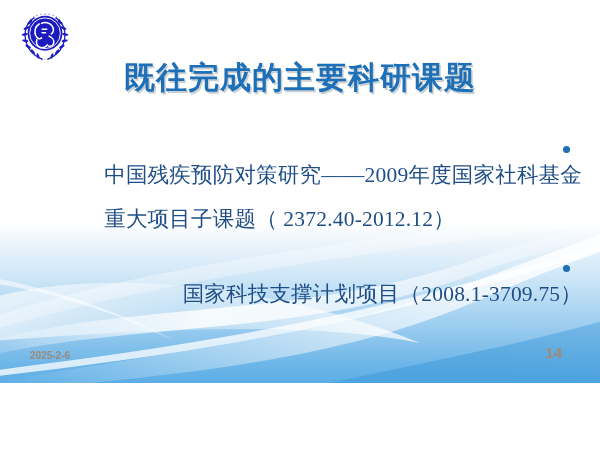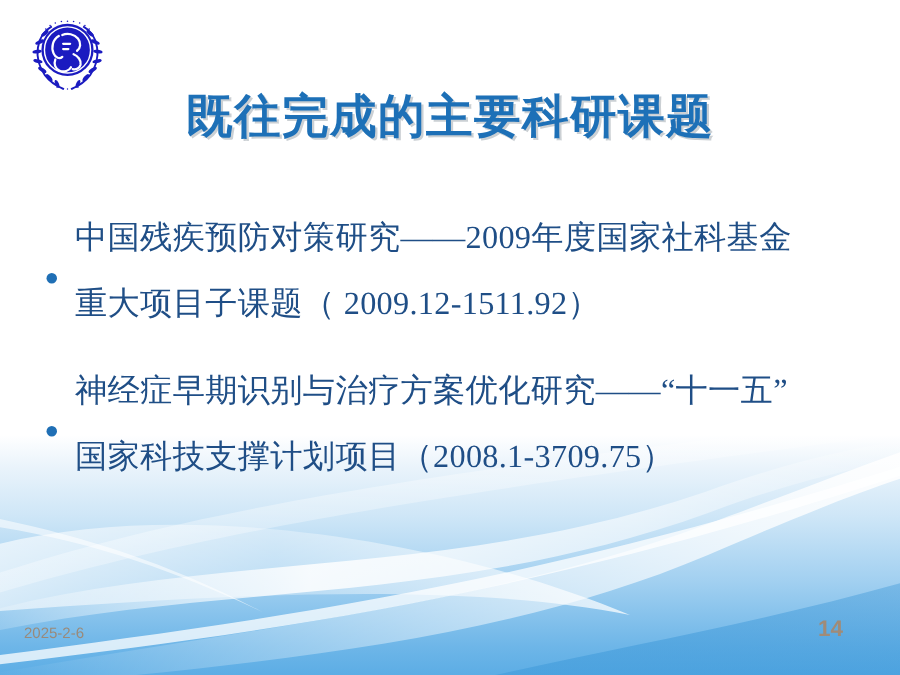--- a/index.html
+++ b/index.html
@@ -4,21 +4,21 @@
 <title>Slide</title>
 <style>
   html,body{margin:0;padding:0;}
   body{
     width:600px;height:450px;overflow:hidden;
     background:#ffffff;
     font-family:"Liberation Serif","DejaVu Serif",serif;
     -webkit-font-smoothing:antialiased;
   }
   .slide{
-    position:relative;width:600px;height:450px;overflow:hidden;
+    position:relative;width:600px;height:383px;overflow:hidden;
     background:#ffffff;
   }
 
   
   .bottom-band{
     position:absolute;left:0;right:0;bottom:0;height:160px;
     background:linear-gradient(to bottom,
        rgba(255,255,255,1) 0%,
        rgba(233,243,251,1) 14%,
        rgba(206,230,247,1) 34%,
@@ -46,22 +46,23 @@
     text-shadow:1.5px 1.5px 0 rgba(140,150,160,.45);
     white-space:nowrap;
   }
 
   
   .body{
     position:absolute;left:28px;top:136px;right:18px;
     color:#1f4e86;
   }
   .bullet-row{
-    display:flex;align-items:center;
+    display:flex;align-items:flex-end;
     margin-bottom:14px;
+    flex-direction:column;
   }
   .bullet-dot{
     flex:0 0 auto;
     width:22px;
     padding-top:10px;
     line-height:0;
   }
   .bullet-dot i{
     display:block;width:7px;height:7px;border-radius:50%;
     background:#1f6fb5;margin-left:3px;
@@ -72,23 +73,23 @@
     font-size:21.5px;
     line-height:44px;
     color:#1f4e86;
     letter-spacing:.2px;
   }
   .bullet-text .ln{display:block;white-space:nowrap;}
   .bullet-text .ln-2{padding-left:0px;}
 
   
   .footer-date{
-    position:absolute;left:16px;bottom:22px;
+    position:absolute;left:30px;bottom:22px;
     font-family:"Liberation Sans","DejaVu Sans",sans-serif;
-    font-size:10px;font-weight:normal;
+    font-size:10px;font-weight:bold;
     color:#9a8a7a;
     letter-spacing:0px;
   }
   .footer-page{
     position:absolute;right:38px;bottom:22px;
     font-family:"Liberation Sans","DejaVu Sans",sans-serif;
     font-size:15px;font-weight:bold;
     color:#a08b78;
   }
 </style>
@@ -210,30 +211,29 @@
   <div class="title">既往完成的主要科研课题</div>
 
   <div class="body">
 
     <div class="bullet-row">
       <div class="bullet-dot">
           <i></i>
         </div>
       <div class="bullet-text">
         <span class="ln">中国残疾预防对策研究——2009年度国家社科基金</span>
-        <span class="ln ln-2">重大项目子课题（ 2009.12-1511.92）</span>
+        <span class="ln ln-2">重大项目子课题（ 2372.40-2012.12）</span>
       </div>
     </div>
 
     <div class="bullet-row">
       <div class="bullet-dot">
           <i></i>
         </div>
       <div class="bullet-text">
-        <span class="ln">神经症早期识别与治疗方案优化研究——“十一五”</span>
         <span class="ln ln-2">国家科技支撑计划项目（2008.1-3709.75）</span>
       </div>
     </div>
 
   </div>
 
   <div class="footer-date">2025-2-6</div>
   <div class="footer-page">14</div>
 
 </div>

